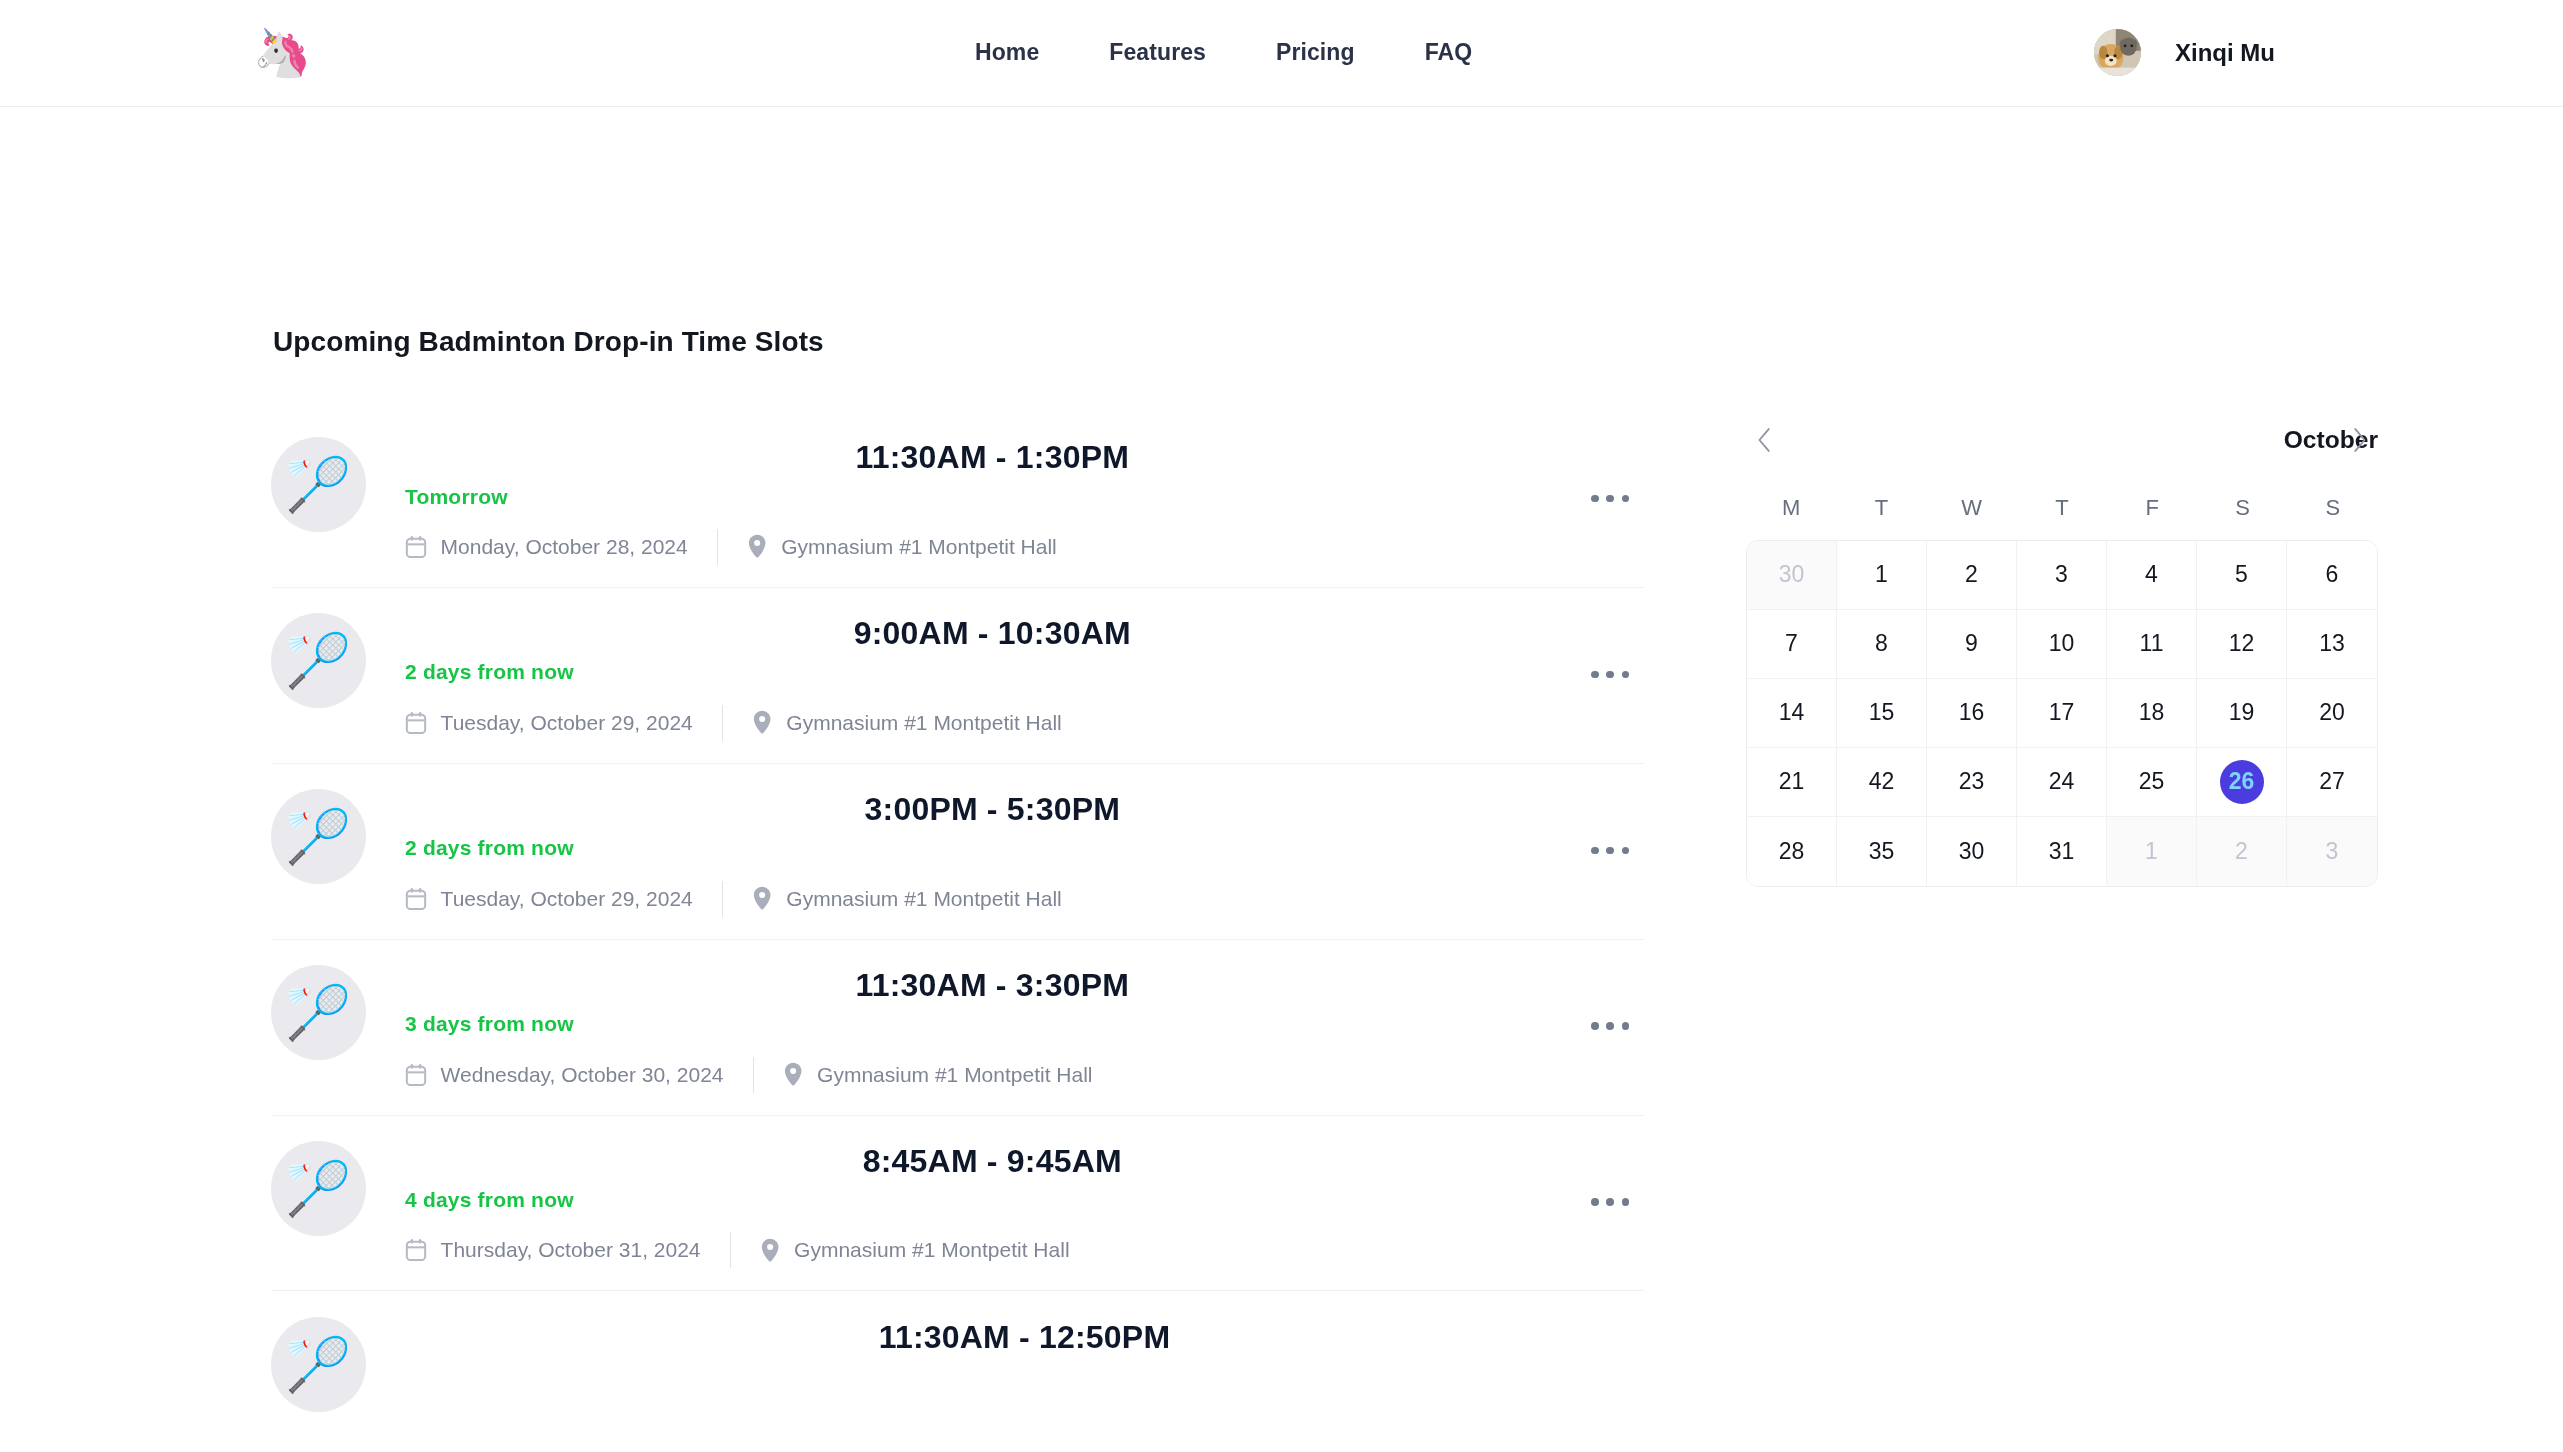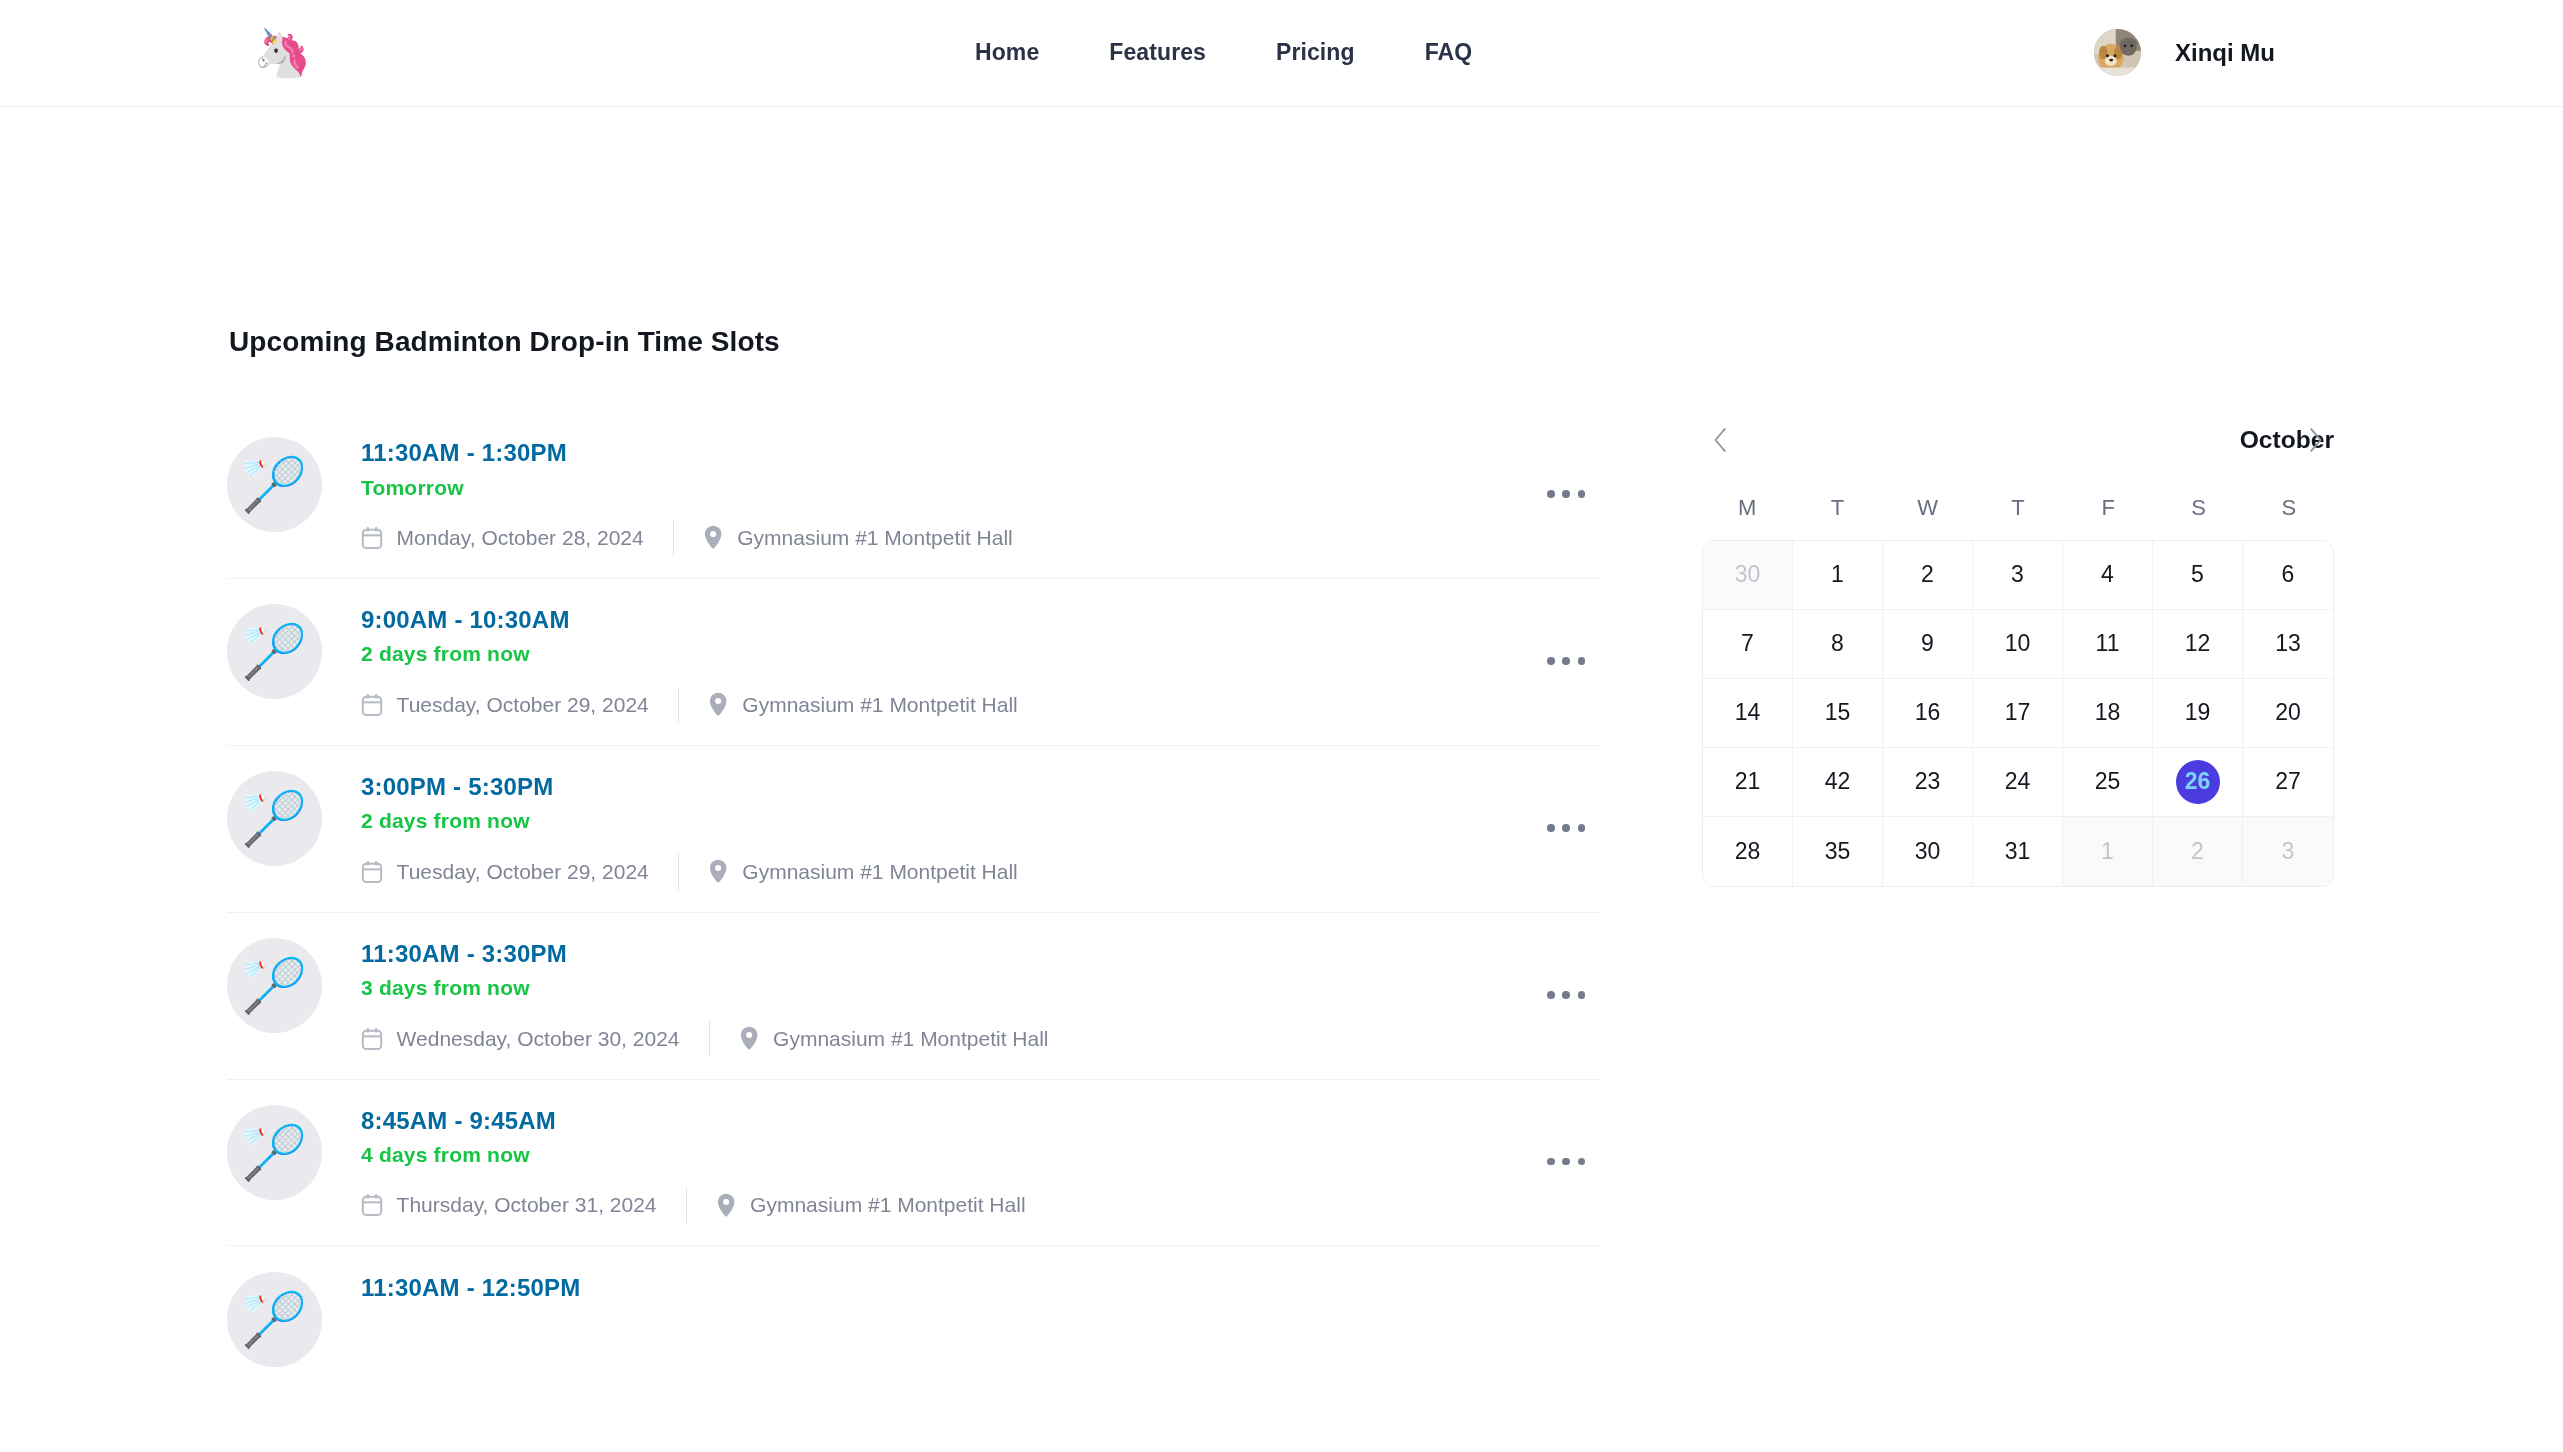--- a/index.html
+++ b/index.html
@@ -85,20 +85,21 @@
     font-weight: 700;
     color: #13171f;
     white-space: nowrap;
   }
 
   
   .page {
     position: relative;
     width: 2167px;
     height: 1344px;
+    margin-left: 44px;
   }
 
   .content-title {
     position: absolute;
     left: 229px;
     top: 219px;
     font-size: 28px;
     font-weight: 700;
     color: #13171f;
     letter-spacing: 0.1px;
@@ -137,25 +138,26 @@
     user-select: none;
   }
 
   .slot-body {
     flex: 1 1 auto;
     padding-left: 39px;
     padding-top: 6.8px;
   }
 
   .slot-time {
-    font-size: 24px;
+    font-size: 32px;
     font-weight: 700;
-    color: #0369a1;
+    color: #0f172a;
     letter-spacing: 0.2px;
     margin-bottom: 8.5px;
+    text-align: center;
   }
 
   .slot-relative {
     font-size: 21px;
     font-weight: 700;
     color: #17c445;
     letter-spacing: 0.2px;
     margin-bottom: 20.3px;
   }
 

